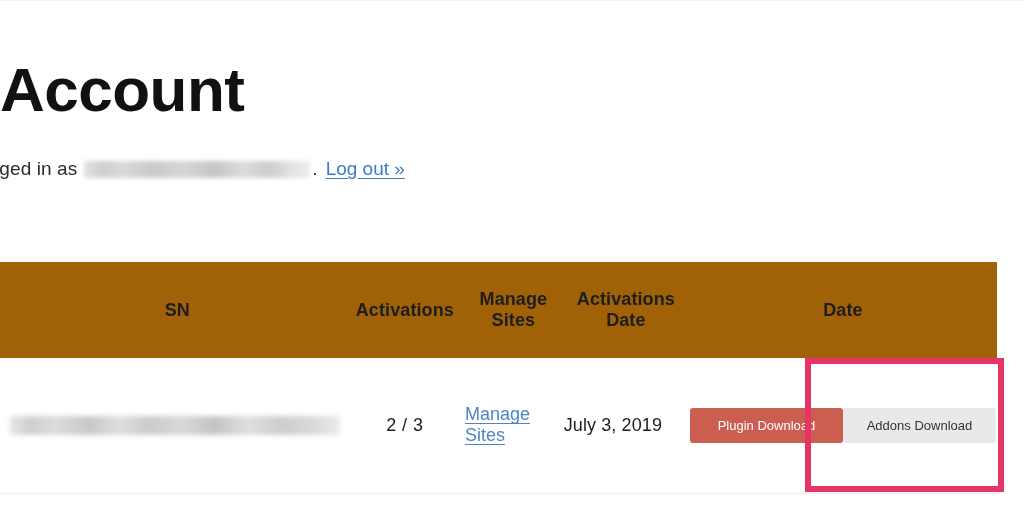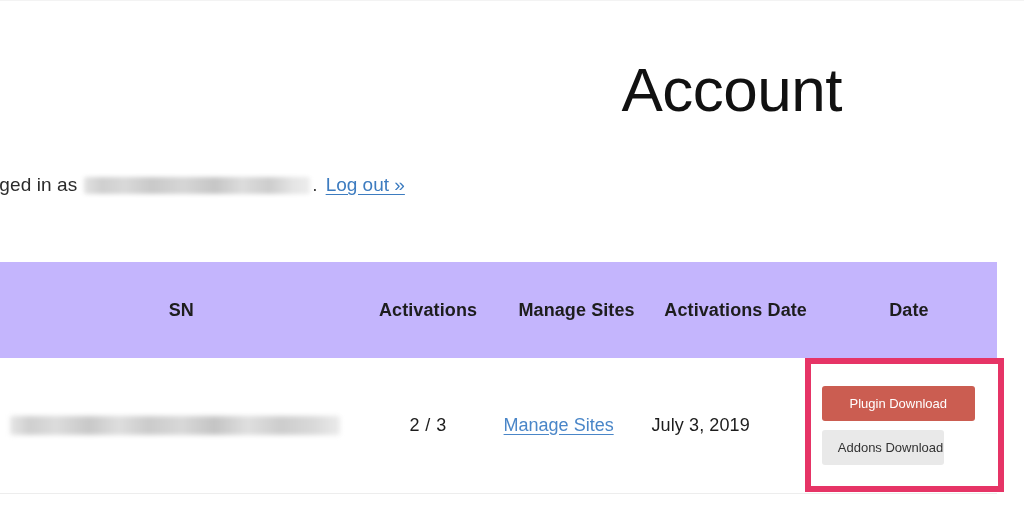--- a/index.html
+++ b/index.html
@@ -29,23 +29,23 @@
     height: 1px;
     background: #f3f3f3;
   }
 
   
   .page-title {
     position: absolute;
     top: 14px;
     left: 0;
     width: 842px;
-    text-align: right;
+    text-align: left;
     font-size: 62px;
-    font-weight: 400;
+    font-weight: 700;
     letter-spacing: -0.5px;
     line-height: 1.1;
     color: #111111;
   }
 
   
   .login-line {
     position: absolute;
     top: 156px;
     left: -22px;
@@ -77,33 +77,32 @@
   .login-line .tail {
     margin-right: 8px;
     color: #3c3c3c;
   }
   .logout-link {
     color: #3d7cc0;
     text-decoration: underline;
     text-underline-offset: 3px;
     cursor: pointer;
     font-size: 19px;
-    margin-top: 16px;
   }
 
   
   .table {
     position: absolute;
     left: 0;
     top: 262px;
     width: 997px;
     border-collapse: collapse;
   }
   .thead-row {
-    background: #c4b5fd;
+    background: #a16207;
     height: 96px;
   }
   .thead-row .cell {
     font-size: 18px;
     font-weight: 700;
     color: #1d1d1d;
     vertical-align: middle;
     letter-spacing: 0.1px;
   }
   .tbody-row {
@@ -143,22 +142,21 @@
     cursor: pointer;
     font-size: 18px;
   }
   .exp-date {
     letter-spacing: 0.1px;
   }
 
   
   .files-stack {
     display: flex;
-    flex-direction: column;
-    gap: 9px;
+    flex-direction: row;
     align-items: flex-start;
   }
   .btn {
     display: inline-block;
     border: none;
     border-radius: 3px;
     font-family: "Liberation Sans", sans-serif;
     font-size: 13px;
     line-height: 1;
     padding: 11px 16px;
@@ -167,21 +165,21 @@
   }
   .btn-primary {
     background: #cb5d51;
     color: #ffffff;
     width: 153px;
     text-align: center;
   }
   .btn-secondary {
     background: #e9e9e9;
     color: #333333;
-    width: 122px;
+    width: 153px;
     text-align: center;
   }
 
   
   .annotation-box {
     position: absolute;
     left: 805px;
     top: 358px;
     width: 199px;
     height: 134px;

